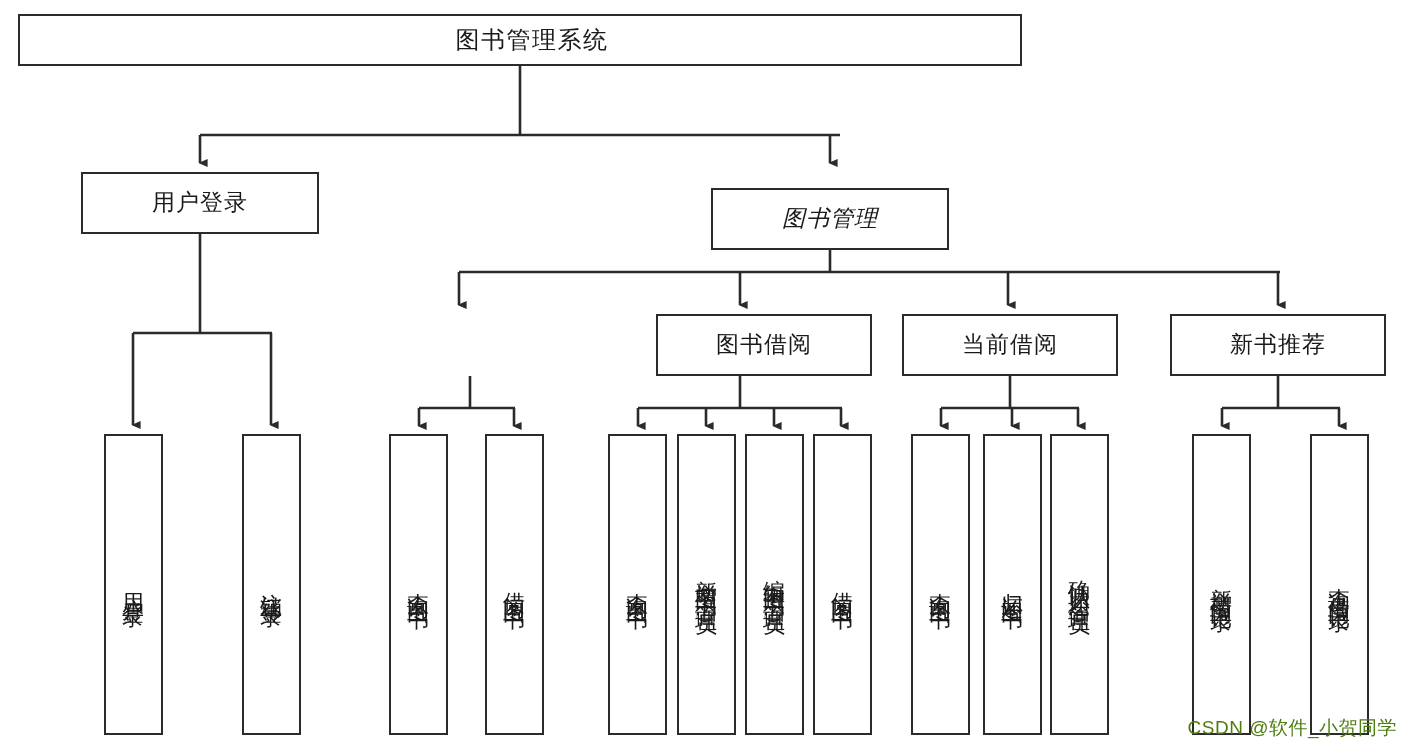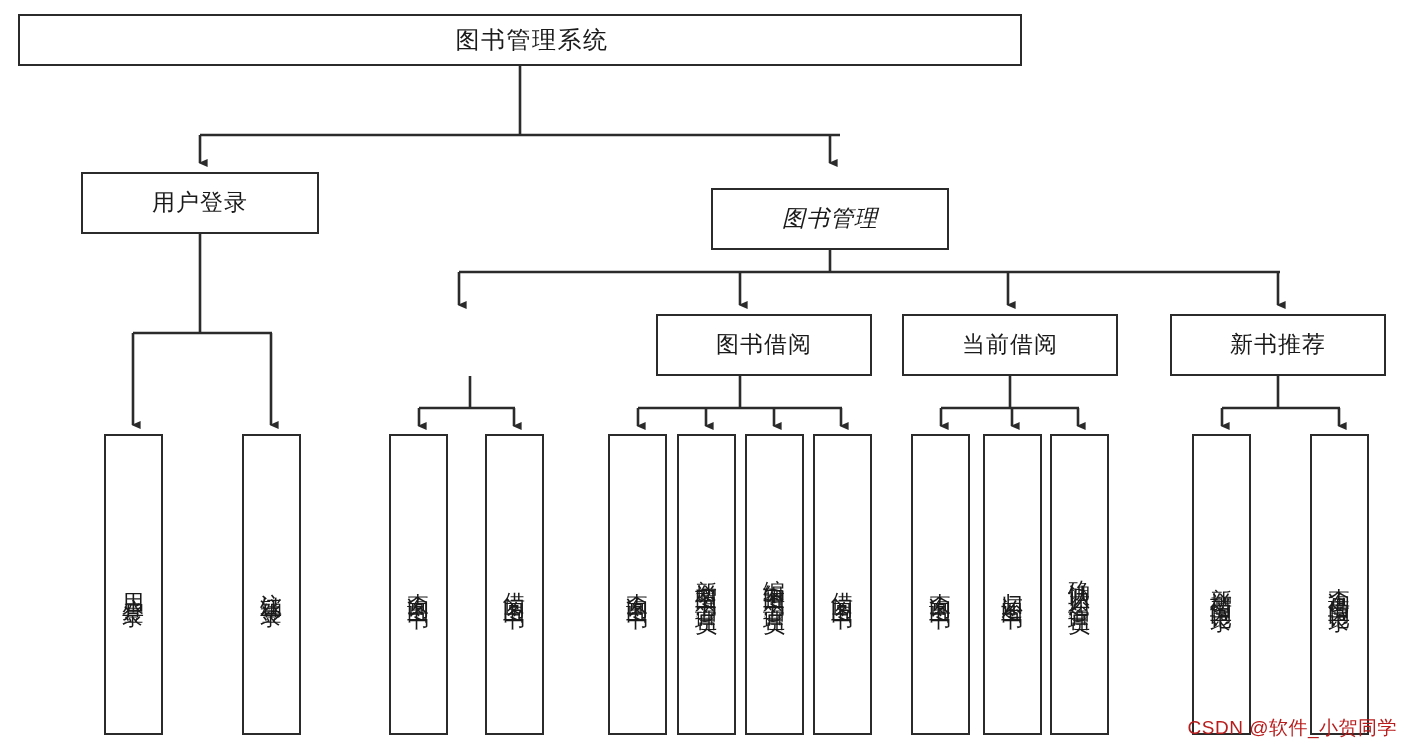--- a/index.html
+++ b/index.html
@@ -54,21 +54,21 @@
     line-height: 1.05;
     padding-top: 4px;
     padding-bottom: 4px;
     white-space: nowrap;
   }
   .watermark {
     position: absolute;
     right: 8px;
     bottom: 6px;
     font-size: 19px;
-    color: #b91c1c;
+    color: #4d7c0f;
     letter-spacing: 0.5px;
     white-space: nowrap;
   }
 </style>
 </head>
 <body>
 
 <div id="diagram-root">
 
   <svg class="connectors" viewBox="0 0 1405 747" xmlns="http://www.w3.org/2000/svg">

